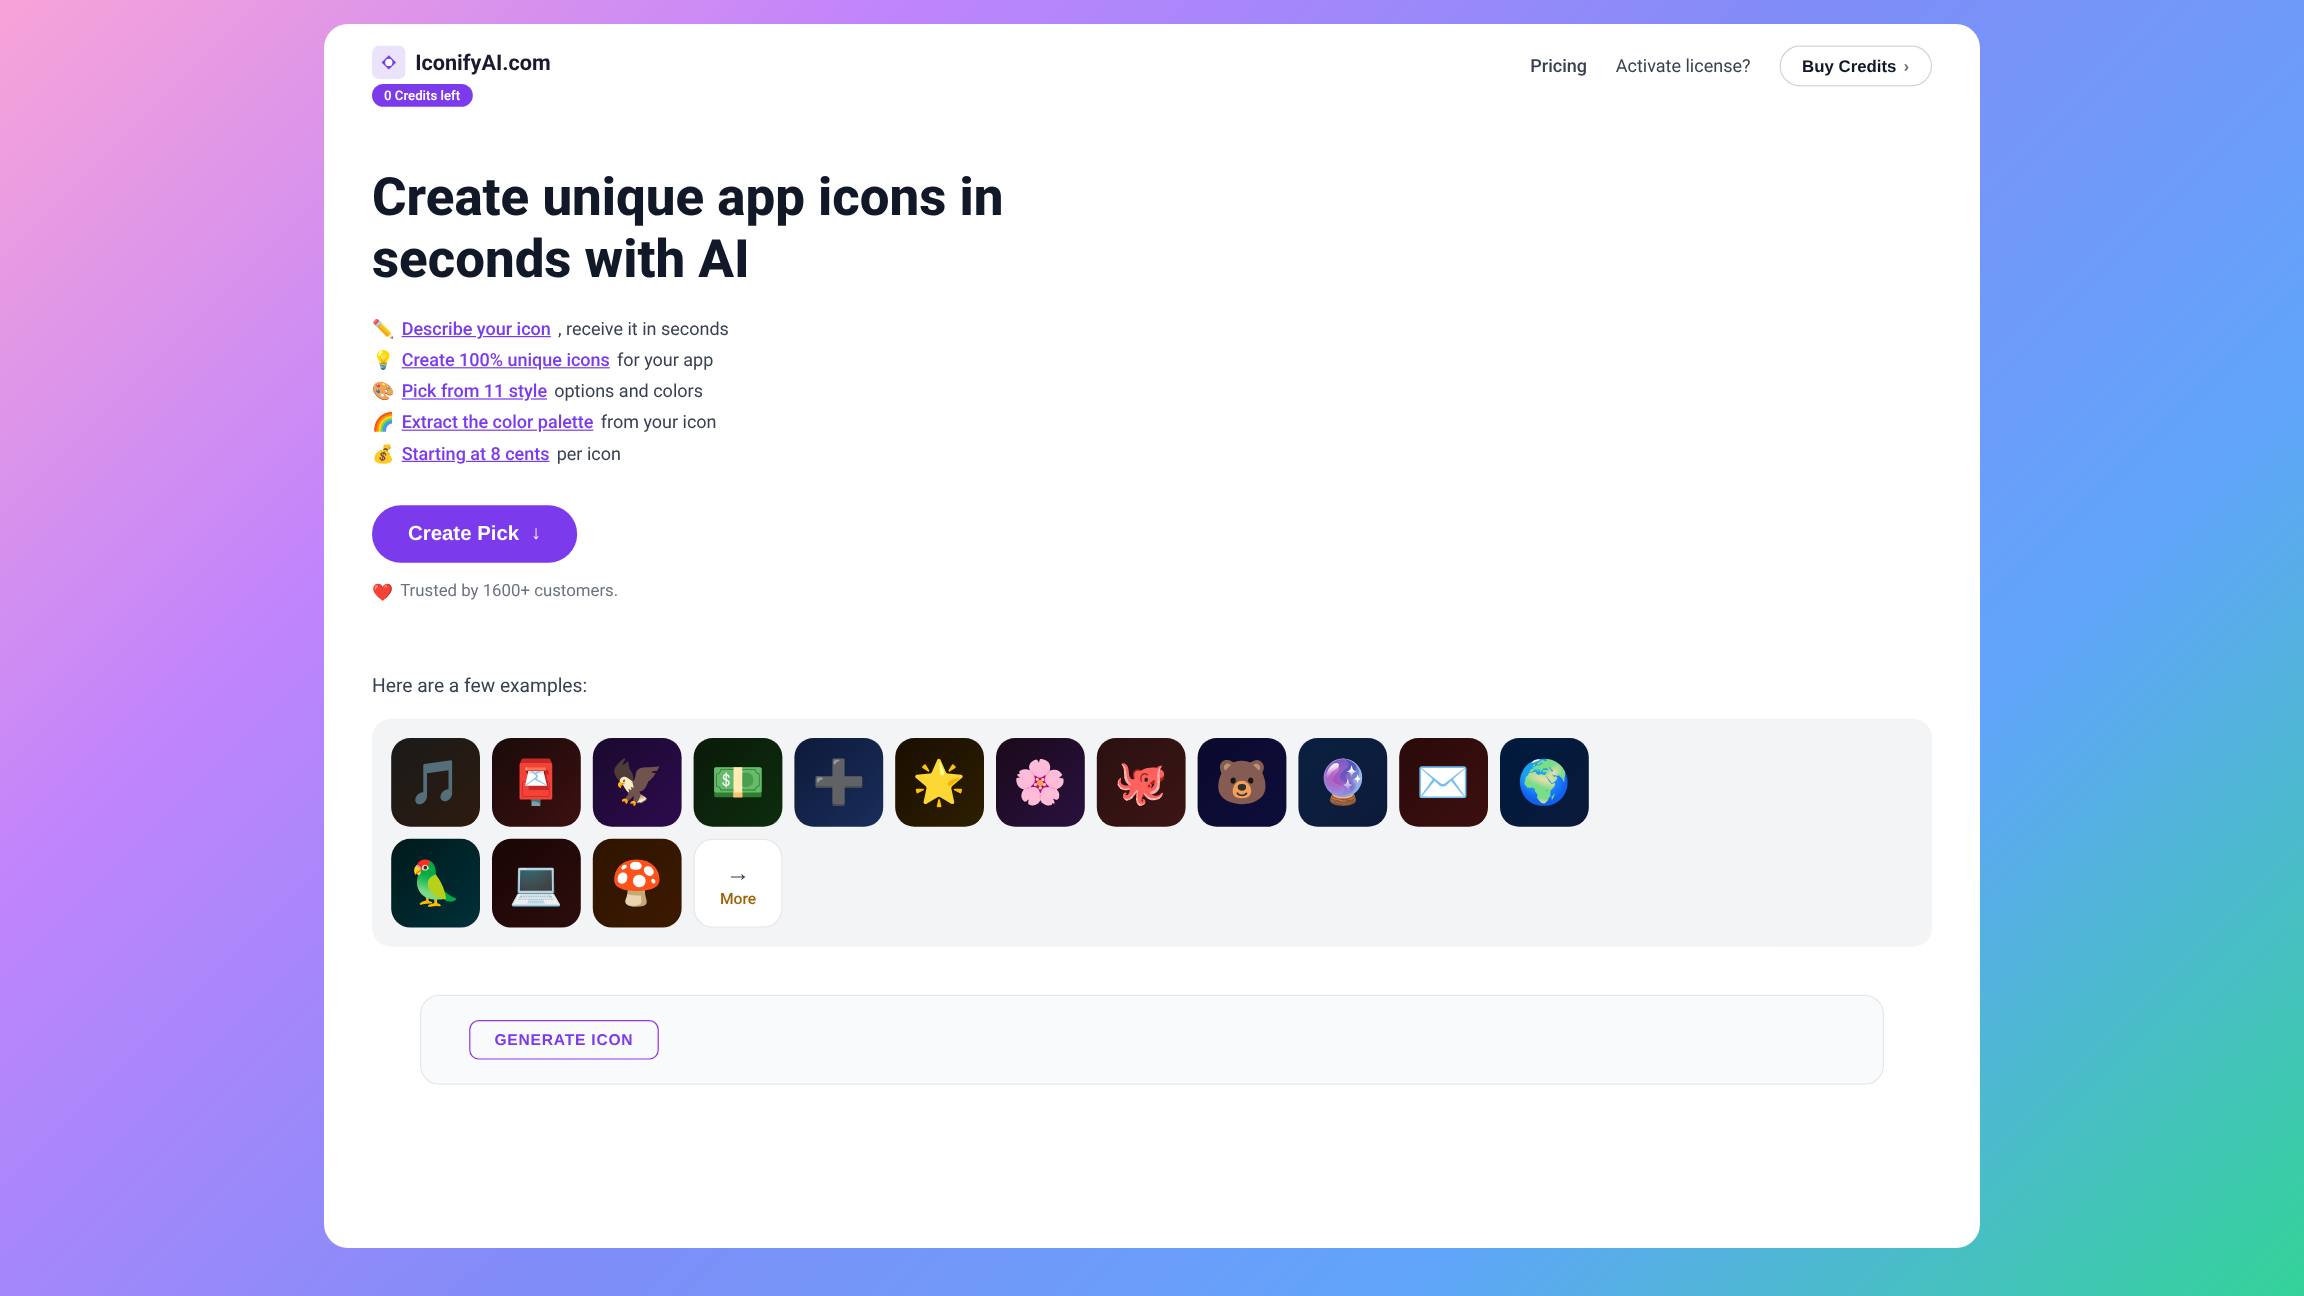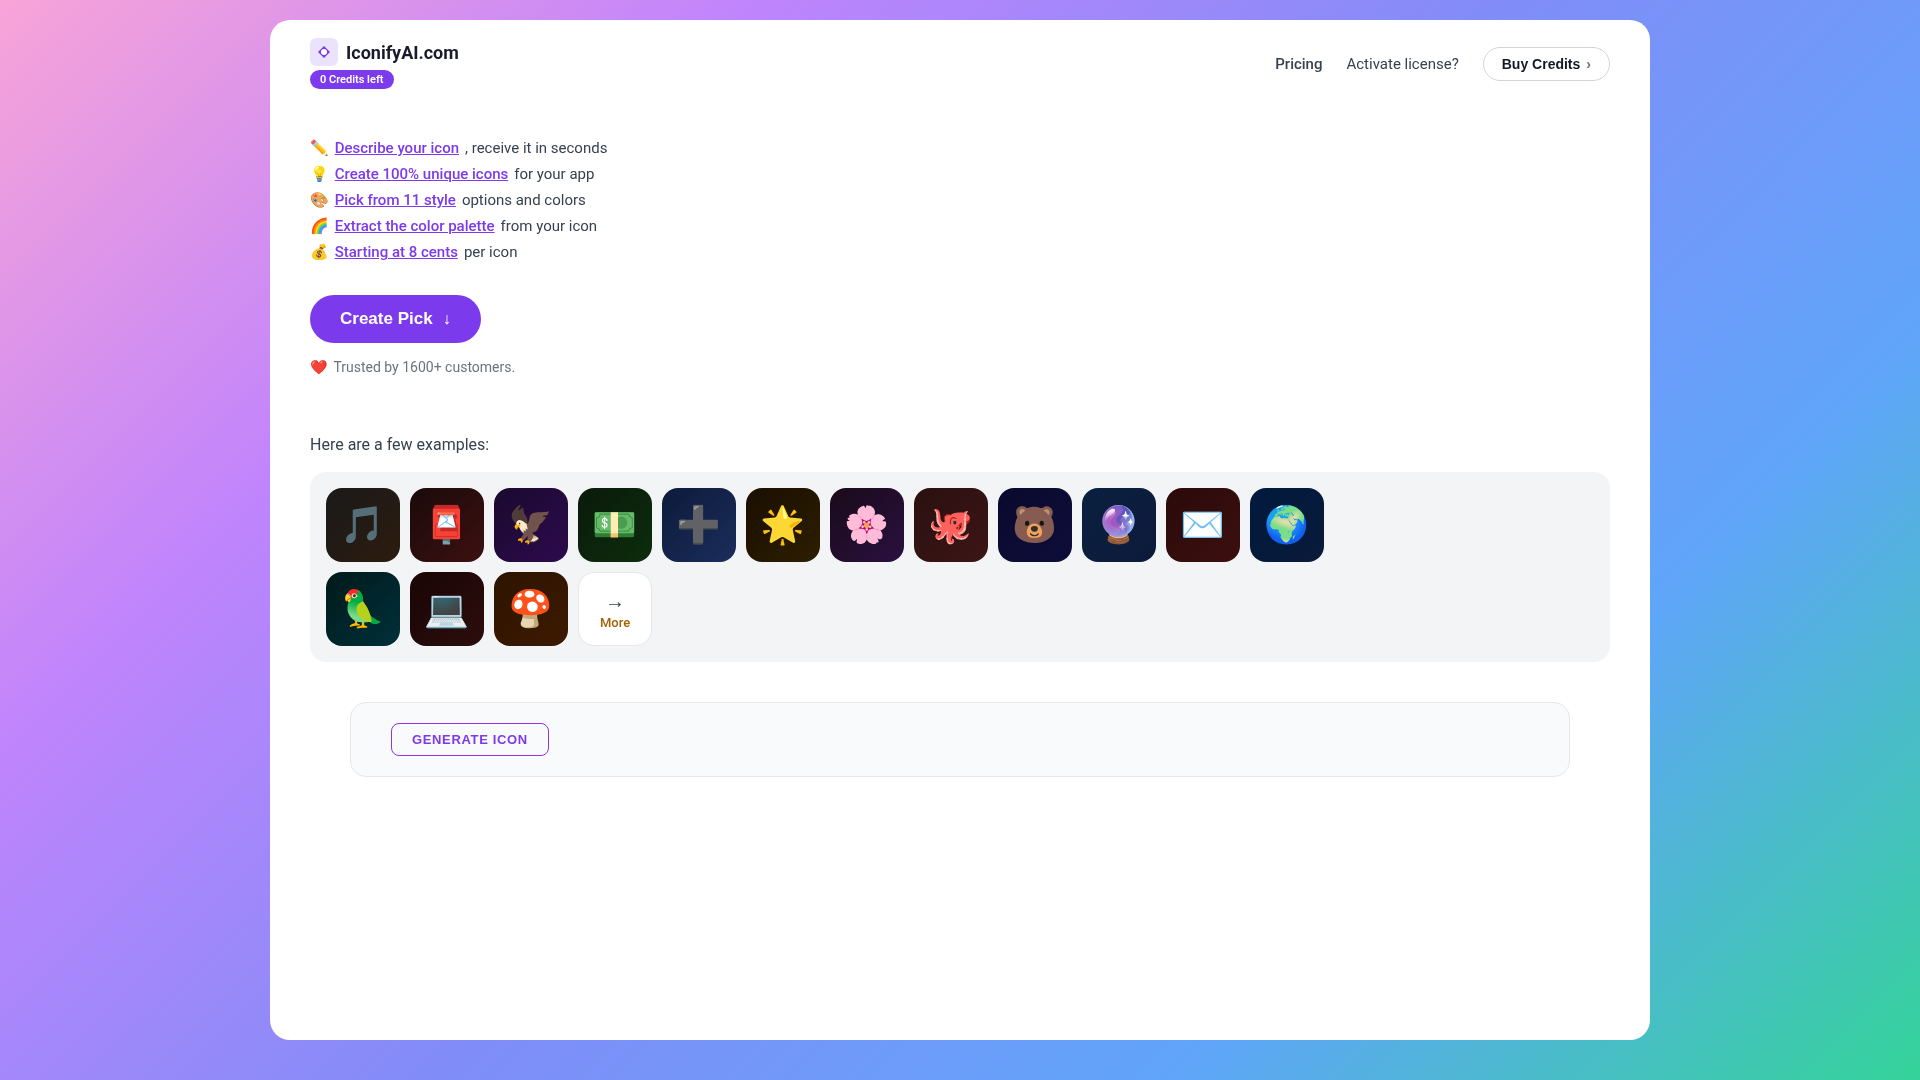--- a/index.html
+++ b/index.html
@@ -17,21 +17,21 @@
       border-radius: 20px;
       width: 1380px;
       min-height: 1020px;
       padding: 0;
       overflow: hidden;
       position: relative;
     }
     
     .header {
       display: flex;
-      align-items: center;
+      align-items: flex-start;
       justify-content: space-between;
       padding: 18px 40px 0 40px;
     }
     .logo-area {
       display: flex;
       flex-direction: column;
       align-items: flex-start;
     }
     .logo-row {
       display: flex;
@@ -285,20 +285,21 @@
       <a class="nav-link">Pricing</a>
       <a class="activate-link">Activate license?</a>
       <button class="buy-credits-btn">
         <span>Buy Credits</span>
         <span class="arrow">›</span>
       </button>
     </div>
   </div>
 
   <div class="hero">
+    <h1 class="hero-title">Create unique app icons in seconds with AI</h1>
     <ul class="feature-list">
       <li>
         <span>✏️</span>
         <a href="#">Describe your icon</a>
         <span class="rest">, receive it in seconds</span>
       </li>
       <li>
         <span>💡</span>
         <a href="#">Create 100% unique icons</a>
         <span class="rest"> for your app</span>

